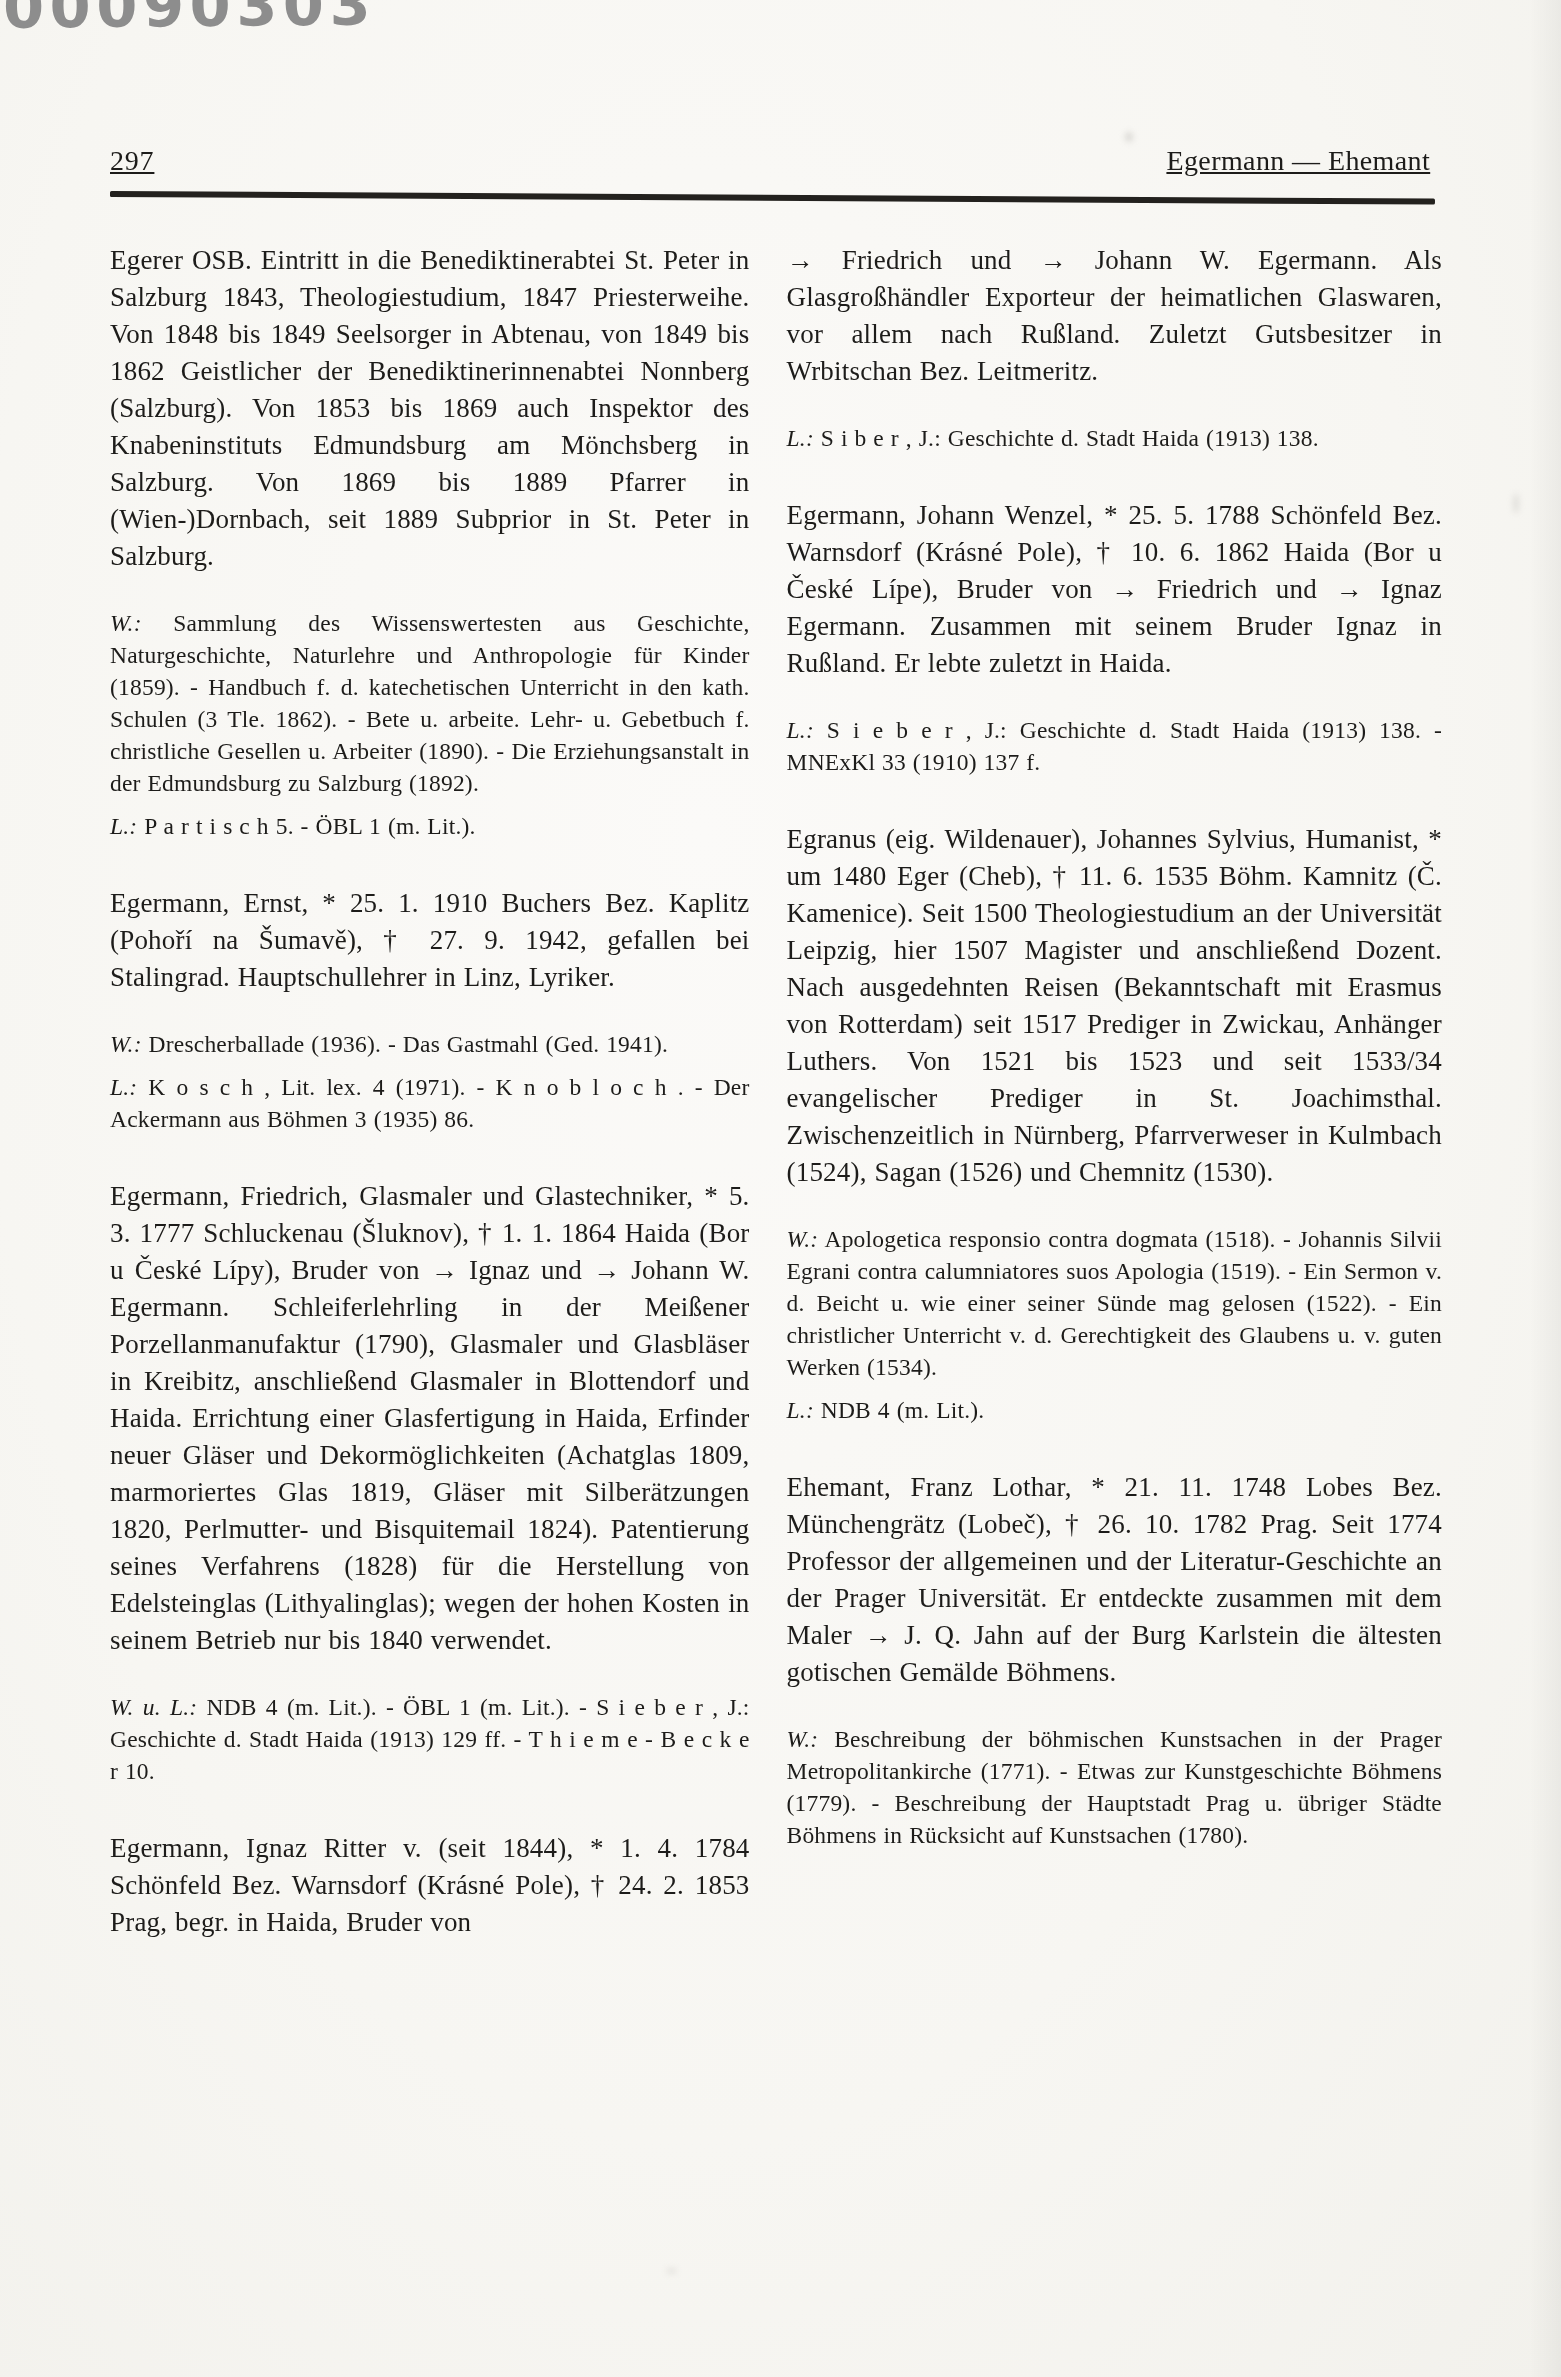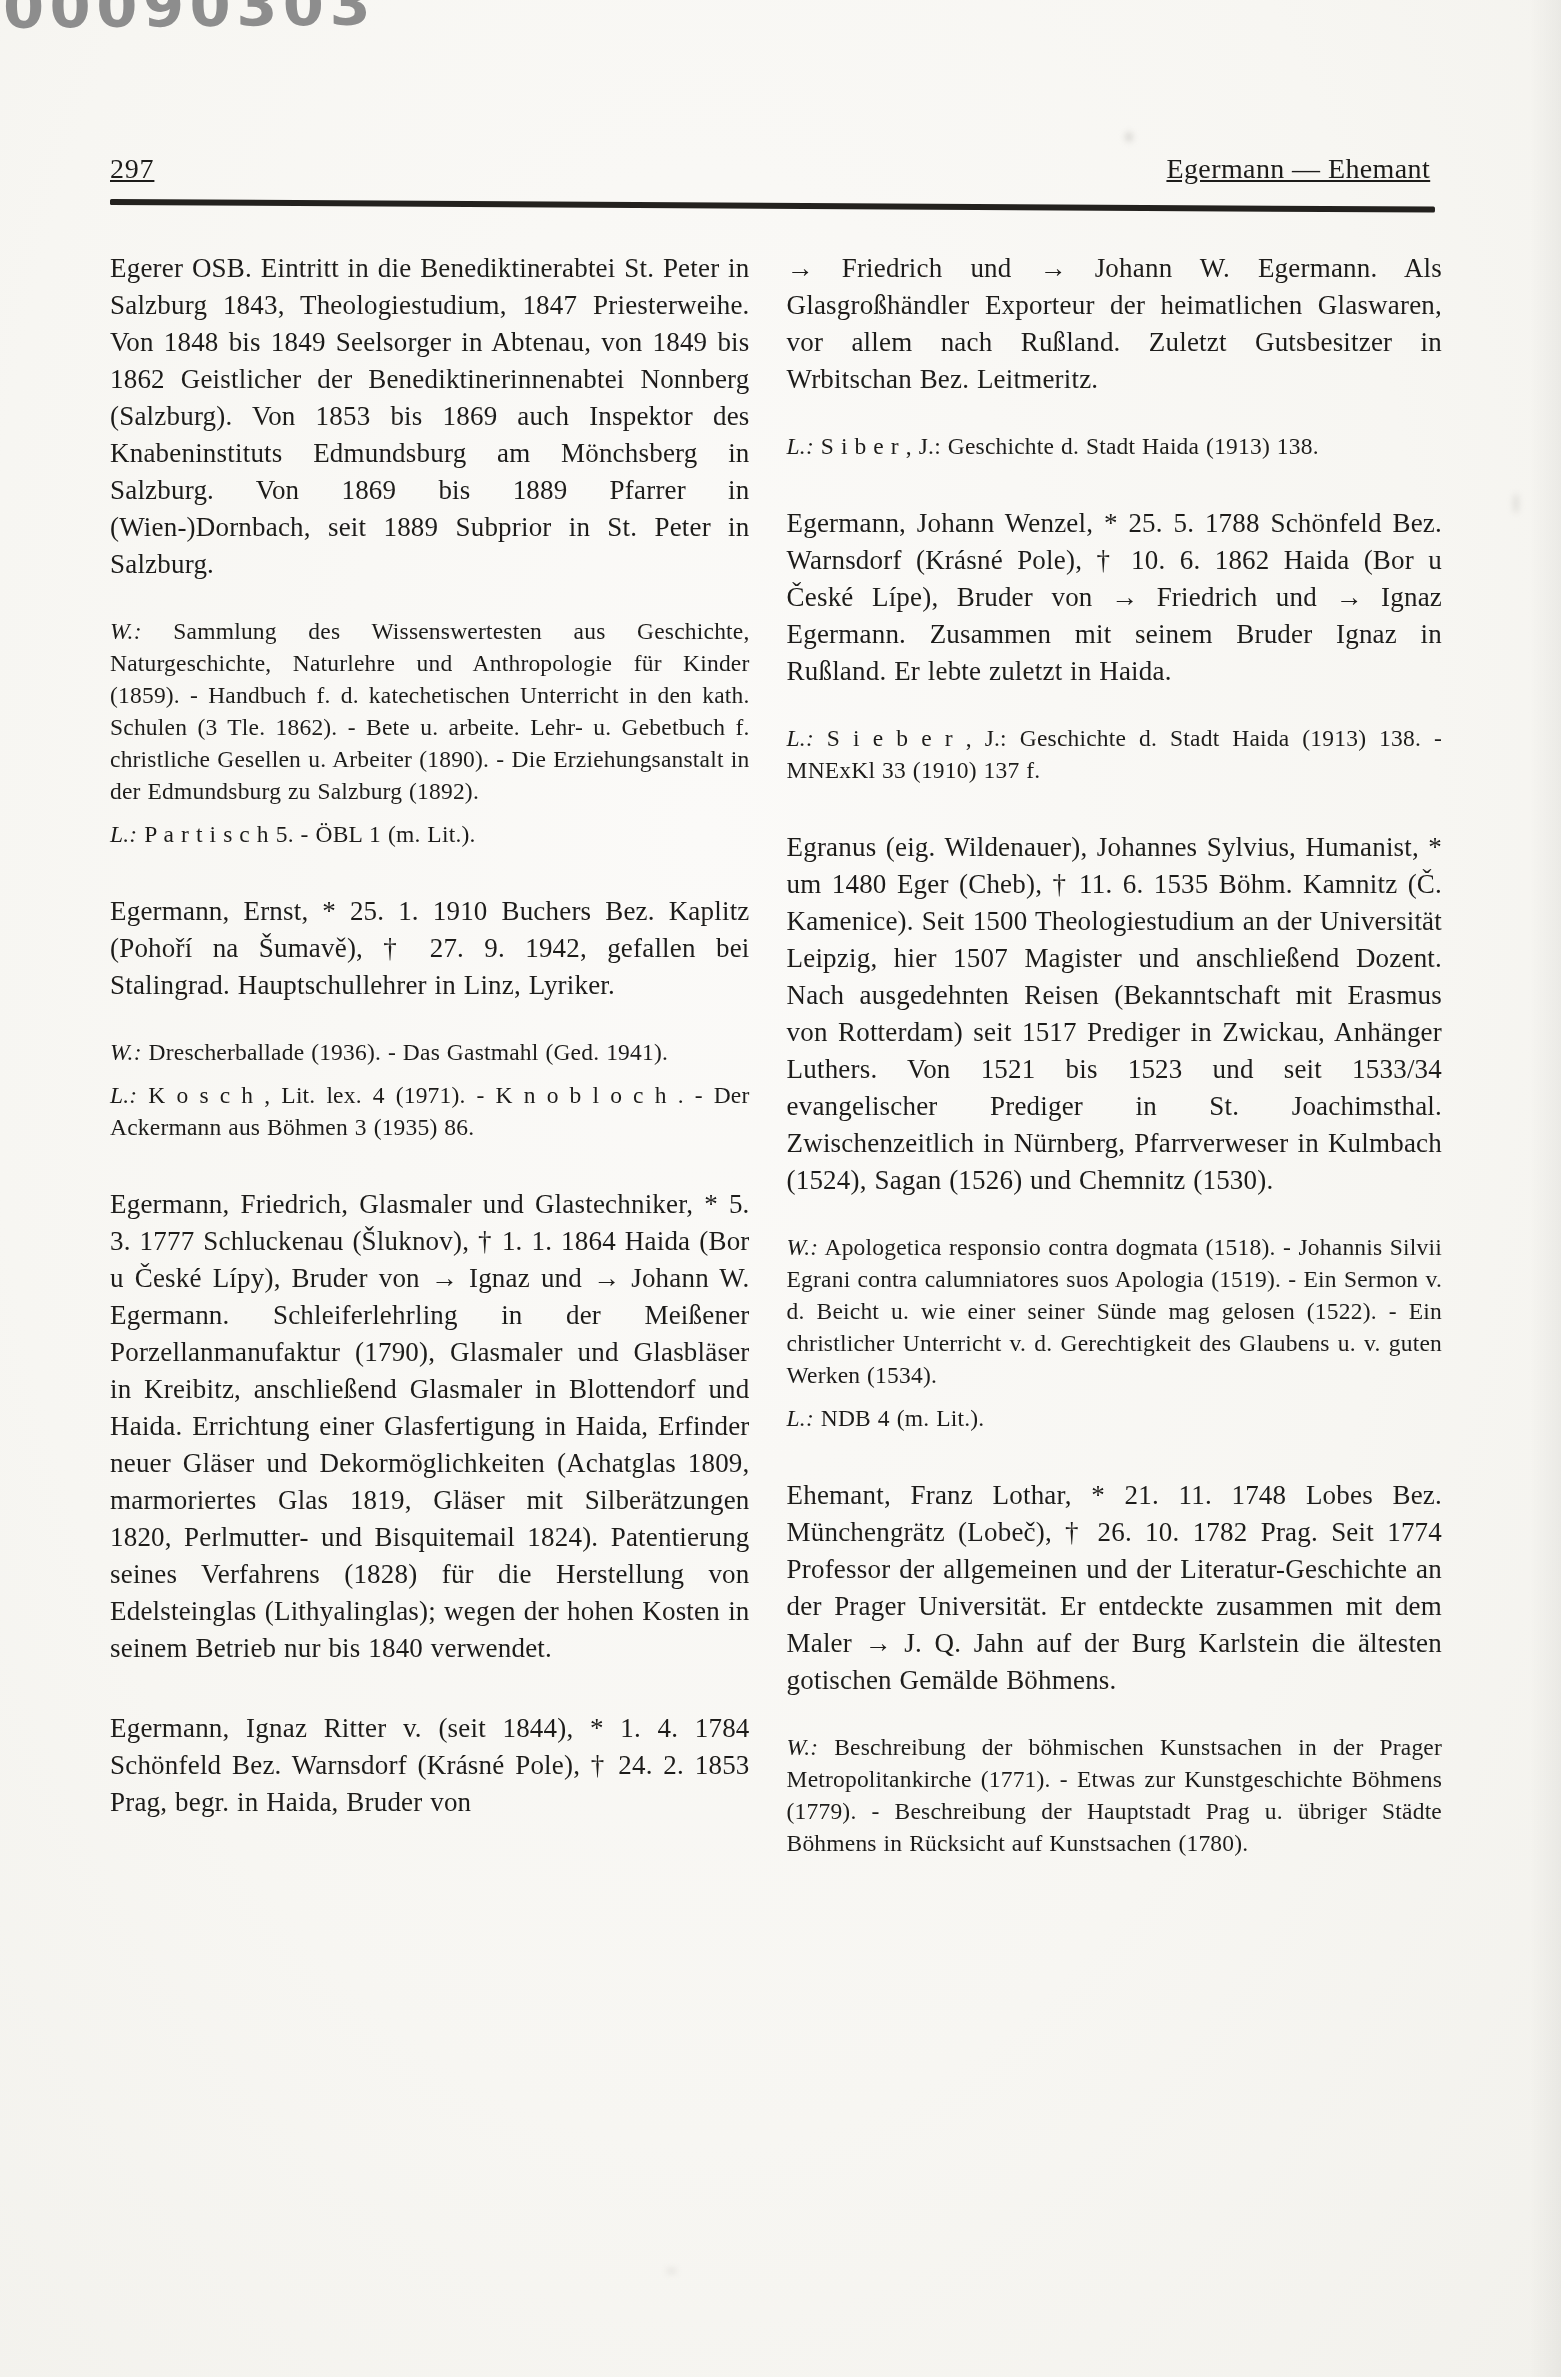--- a/index.html
+++ b/index.html
@@ -60,21 +60,21 @@
   .pagehead {
     display: flex;
     justify-content: space-between;
     align-items: baseline;
     font-size: 28px;
     line-height: 37px;
     width: 1325px;
     text-decoration: underline;
   }
   .pagehead .pn { letter-spacing: 0.8px; }
-  .pagehead .rh { letter-spacing: 0.4px; padding-right: 4.8px; margin-top: 8px; }
+  .pagehead .rh { letter-spacing: 0.4px; padding-right: 4.8px; }
 
   .rule {
     width: 1325px;
     height: 5.6px;
     background: #23211e;
     margin-top: 12px;
     transform: rotate(0.33deg);
     transform-origin: left center;
     border-radius: 1.6px;
   }
@@ -133,20 +133,21 @@
 
   <main class="cols">
     <section class="col left" id="col-left">
         <p class="blk entry"><span class="body">Egerer OSB. Eintritt in die Benediktinerabtei St. Peter in Salzburg 1843, Theologiestudium, 1847 Priesterweihe. Von 1848 bis 1849 Seelsorger in Abtenau, von 1849 bis 1862 Geistlicher der Benediktinerinnenabtei Nonnberg (Salzburg). Von 1853 bis 1869 auch Inspektor des Knabeninstituts Edmundsburg am Mönchsberg in Salzburg. Von 1869 bis 1889 Pfarrer in (Wien-)Dornbach, seit 1889 Subprior in St. Peter in Salzburg.</span></p>
         <p class="blk works"><span class="label">W.:</span> <span class="body">Sammlung des Wissenswertesten aus Geschichte, Naturgeschichte, Naturlehre und Anthropologie für Kinder (1859). - Handbuch f. d. katechetischen Unterricht in den kath. Schulen (3 Tle. 1862). - Bete u. arbeite. Lehr- u. Gebetbuch f. christliche Gesellen u. Arbeiter (1890). - Die Erziehungsanstalt in der Edmundsburg zu Salzburg (1892).</span></p>
         <p class="blk lit"><span class="label">L.:</span> <span class="body">P a r t i s c h 5. - ÖBL 1 (m. Lit.).</span></p>
         <p class="blk entry"><span class="head">Egermann,</span> <span class="body">Ernst, * 25. 1. 1910 Buchers Bez. Kaplitz (Pohoří na Šumavě), † 27. 9. 1942, gefallen bei Stalingrad. Hauptschullehrer in Linz, Lyriker.</span></p>
         <p class="blk works"><span class="label">W.:</span> <span class="body">Drescherballade (1936). - Das Gastmahl (Ged. 1941).</span></p>
         <p class="blk lit"><span class="label">L.:</span> <span class="body">K o s c h , Lit. lex. 4 (1971). - K n o b l o c h . - Der Ackermann aus Böhmen 3 (1935) 86.</span></p>
         <p class="blk entry"><span class="head">Egermann,</span> <span class="body">Friedrich, Glasmaler und Glastechniker, * 5. 3. 1777 Schluckenau (Šluknov), † 1. 1. 1864 Haida (Bor u České Lípy), Bruder von → Ignaz und → Johann W. Egermann. Schleiferlehrling in der Meißener Porzellanmanufaktur (1790), Glasmaler und Glasbläser in Kreibitz, anschließend Glasmaler in Blottendorf und Haida. Errichtung einer Glasfertigung in Haida, Erfinder neuer Gläser und Dekormöglichkeiten (Achatglas 1809, marmoriertes Glas 1819, Gläser mit Silberätzungen 1820, Perlmutter- und Bisquitemail 1824). Patentierung seines Verfahrens (1828) für die Herstellung von Edelsteinglas (Lithyalinglas); wegen der hohen Kosten in seinem Betrieb nur bis 1840 verwendet.</span></p>
+        <p class="blk works"><span class="label">W. u. L.:</span> <span class="body">NDB 4 (m. Lit.). - ÖBL 1 (m. Lit.). - S i e b e r , J.: Geschichte d. Stadt Haida (1913) 129 ff. - T h i e m e - B e c k e r 10.</span></p>
         <p class="blk entry"><span class="head">Egermann,</span> <span class="body">Ignaz Ritter v. (seit 1844), * 1. 4. 1784 Schönfeld Bez. Warnsdorf (Krásné Pole), † 24. 2. 1853 Prag, begr. in Haida, Bruder von</span></p>
       </section>
     <section class="col right" id="col-right">
         <p class="blk entry"><span class="body">→ Friedrich und → Johann W. Egermann. Als Glasgroßhändler Exporteur der heimatlichen Glaswaren, vor allem nach Rußland. Zuletzt Gutsbesitzer in Wrbitschan Bez. Leitmeritz.</span></p>
         <p class="blk lit"><span class="label">L.:</span> <span class="body">S i b e r , J.: Geschichte d. Stadt Haida (1913) 138.</span></p>
         <p class="blk entry"><span class="head">Egermann,</span> <span class="body">Johann Wenzel, * 25. 5. 1788 Schönfeld Bez. Warnsdorf (Krásné Pole), † 10. 6. 1862 Haida (Bor u České Lípe), Bruder von → Friedrich und → Ignaz Egermann. Zusammen mit seinem Bruder Ignaz in Rußland. Er lebte zuletzt in Haida.</span></p>
         <p class="blk lit"><span class="label">L.:</span> <span class="body">S i e b e r , J.: Geschichte d. Stadt Haida (1913) 138. - MNExKl 33 (1910) 137 f.</span></p>
         <p class="blk entry"><span class="head">Egranus</span> <span class="body">(eig. Wildenauer), Johannes Sylvius, Humanist, * um 1480 Eger (Cheb), † 11. 6. 1535 Böhm. Kamnitz (Č. Kamenice). Seit 1500 Theologiestudium an der Universität Leipzig, hier 1507 Magister und anschließend Dozent. Nach ausgedehnten Reisen (Bekanntschaft mit Erasmus von Rotterdam) seit 1517 Prediger in Zwickau, Anhänger Luthers. Von 1521 bis 1523 und seit 1533/34 evangelischer Prediger in St. Joachimsthal. Zwischenzeitlich in Nürnberg, Pfarrverweser in Kulmbach (1524), Sagan (1526) und Chemnitz (1530).</span></p>
         <p class="blk works"><span class="label">W.:</span> <span class="body">Apologetica responsio contra dogmata (1518). - Johannis Silvii Egrani contra calumniatores suos Apologia (1519). - Ein Sermon v. d. Beicht u. wie einer seiner Sünde mag gelosen (1522). - Ein christlicher Unterricht v. d. Gerechtigkeit des Glaubens u. v. guten Werken (1534).</span></p>
         <p class="blk lit"><span class="label">L.:</span> <span class="body">NDB 4 (m. Lit.).</span></p>

